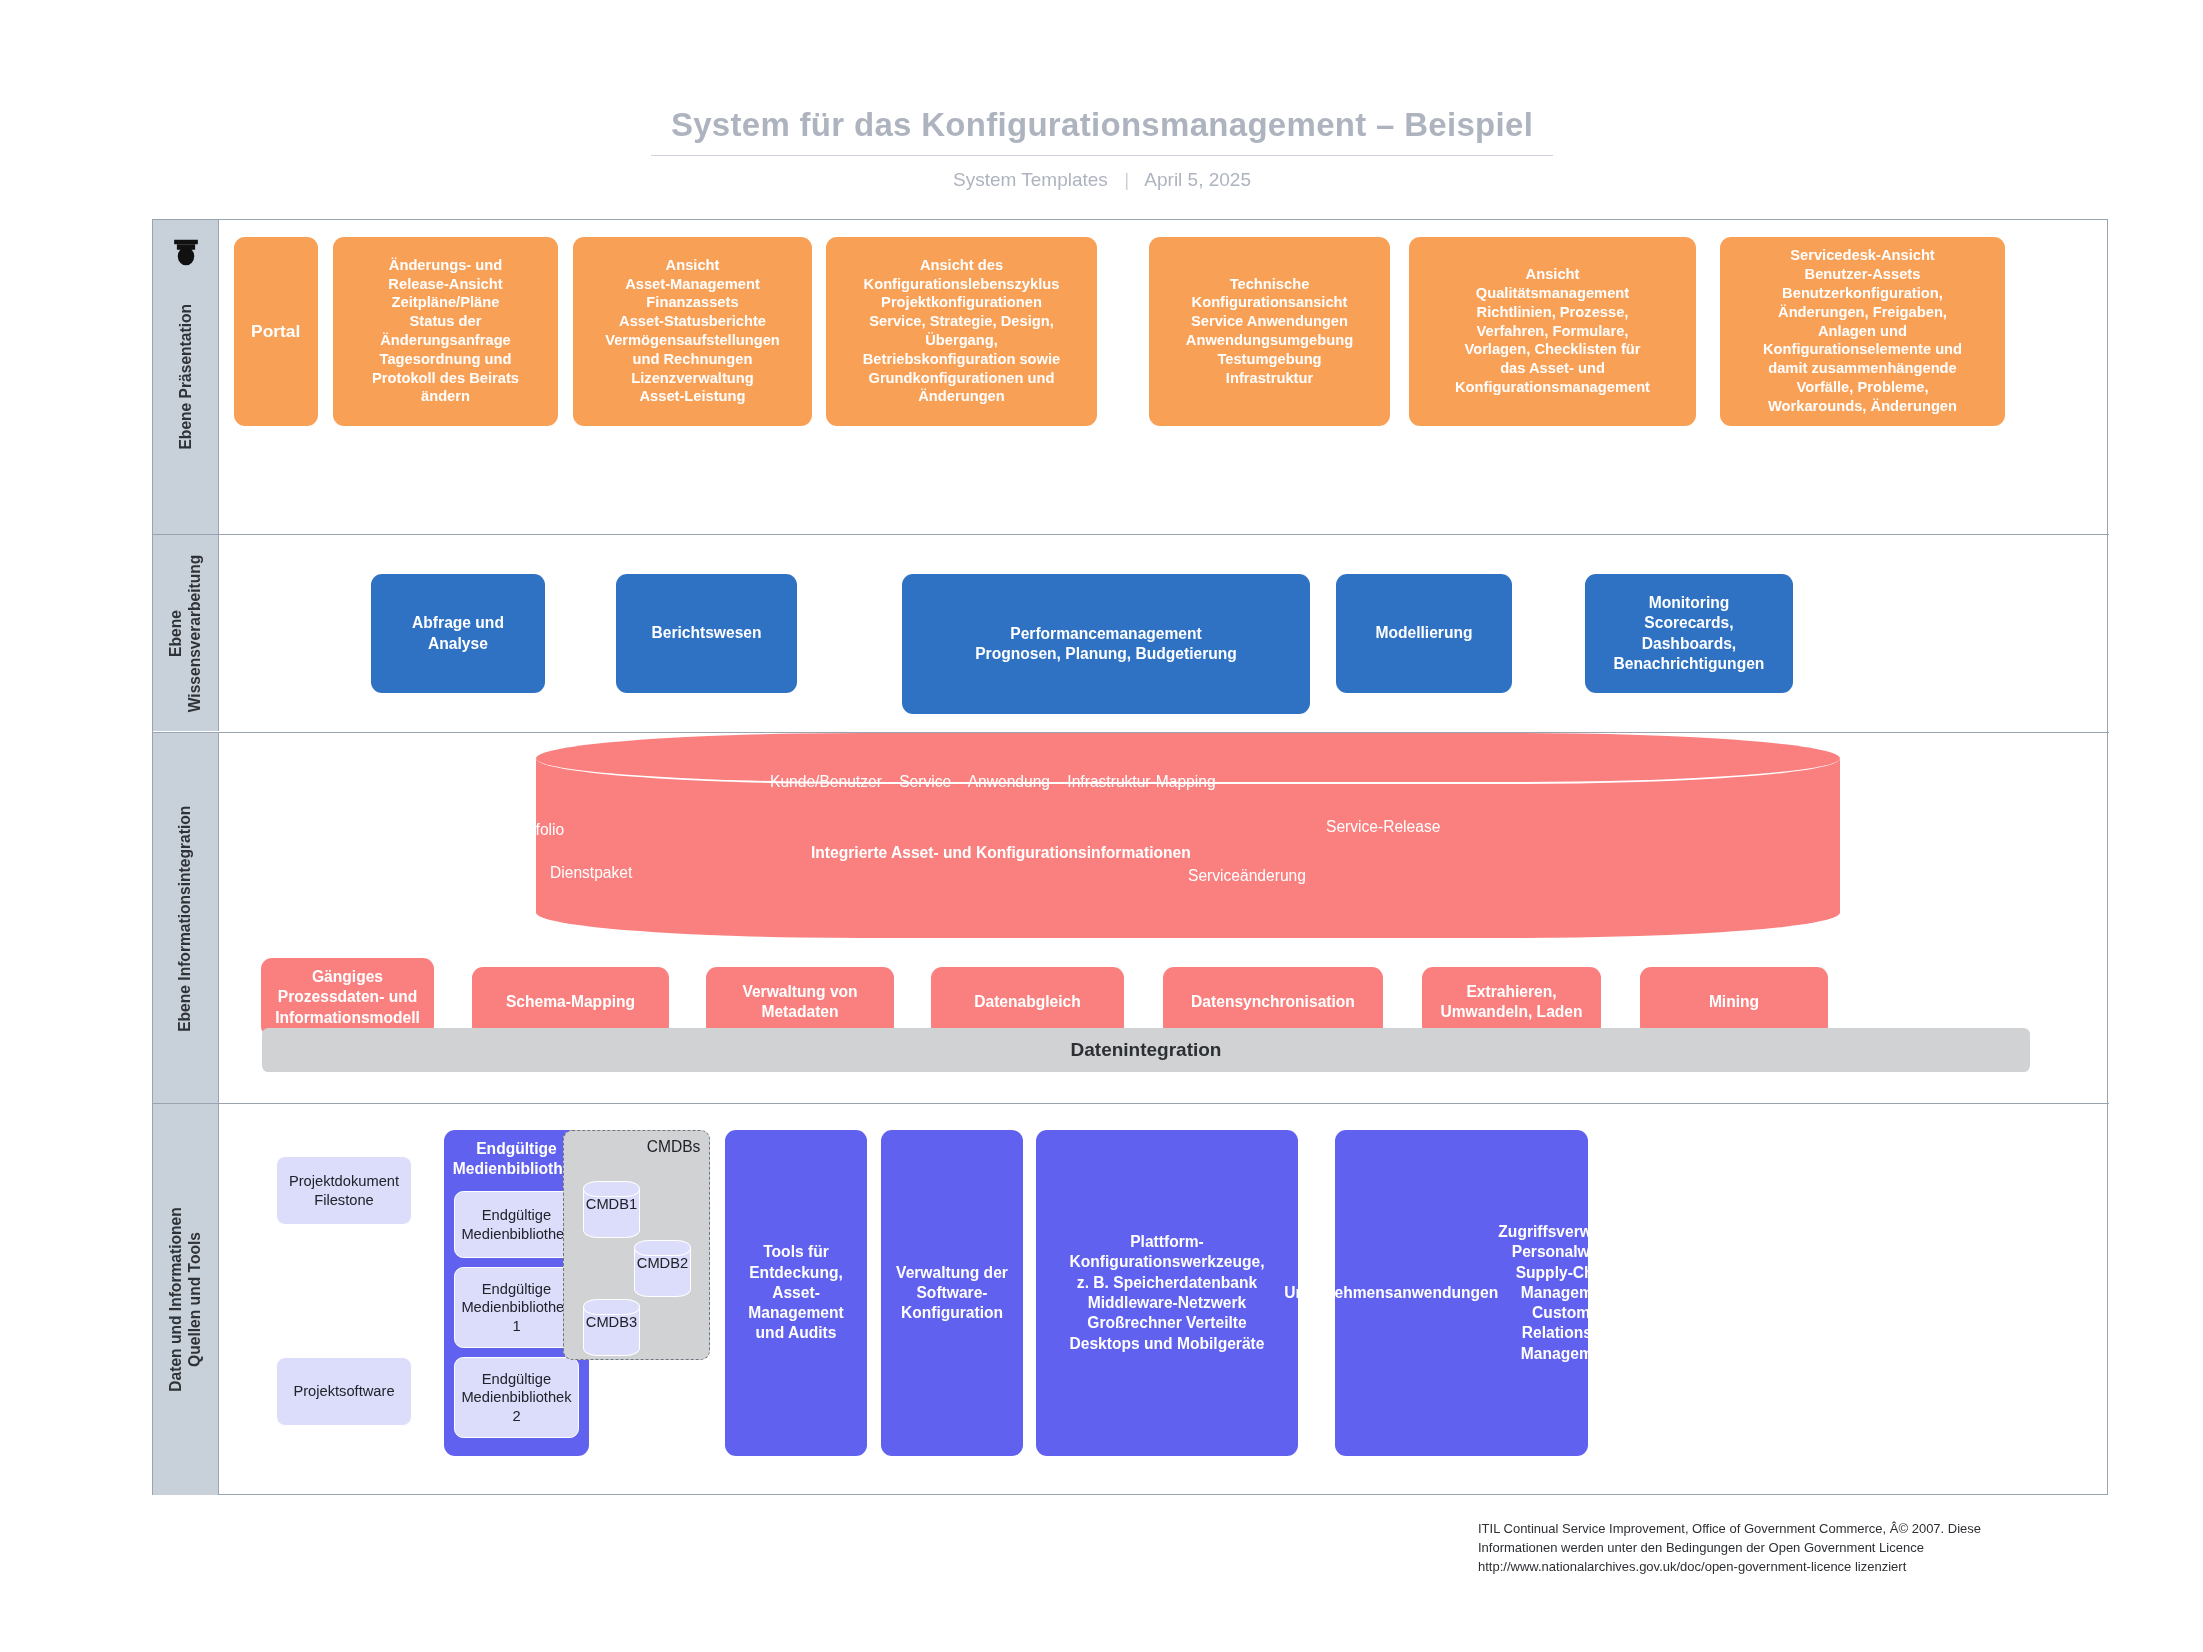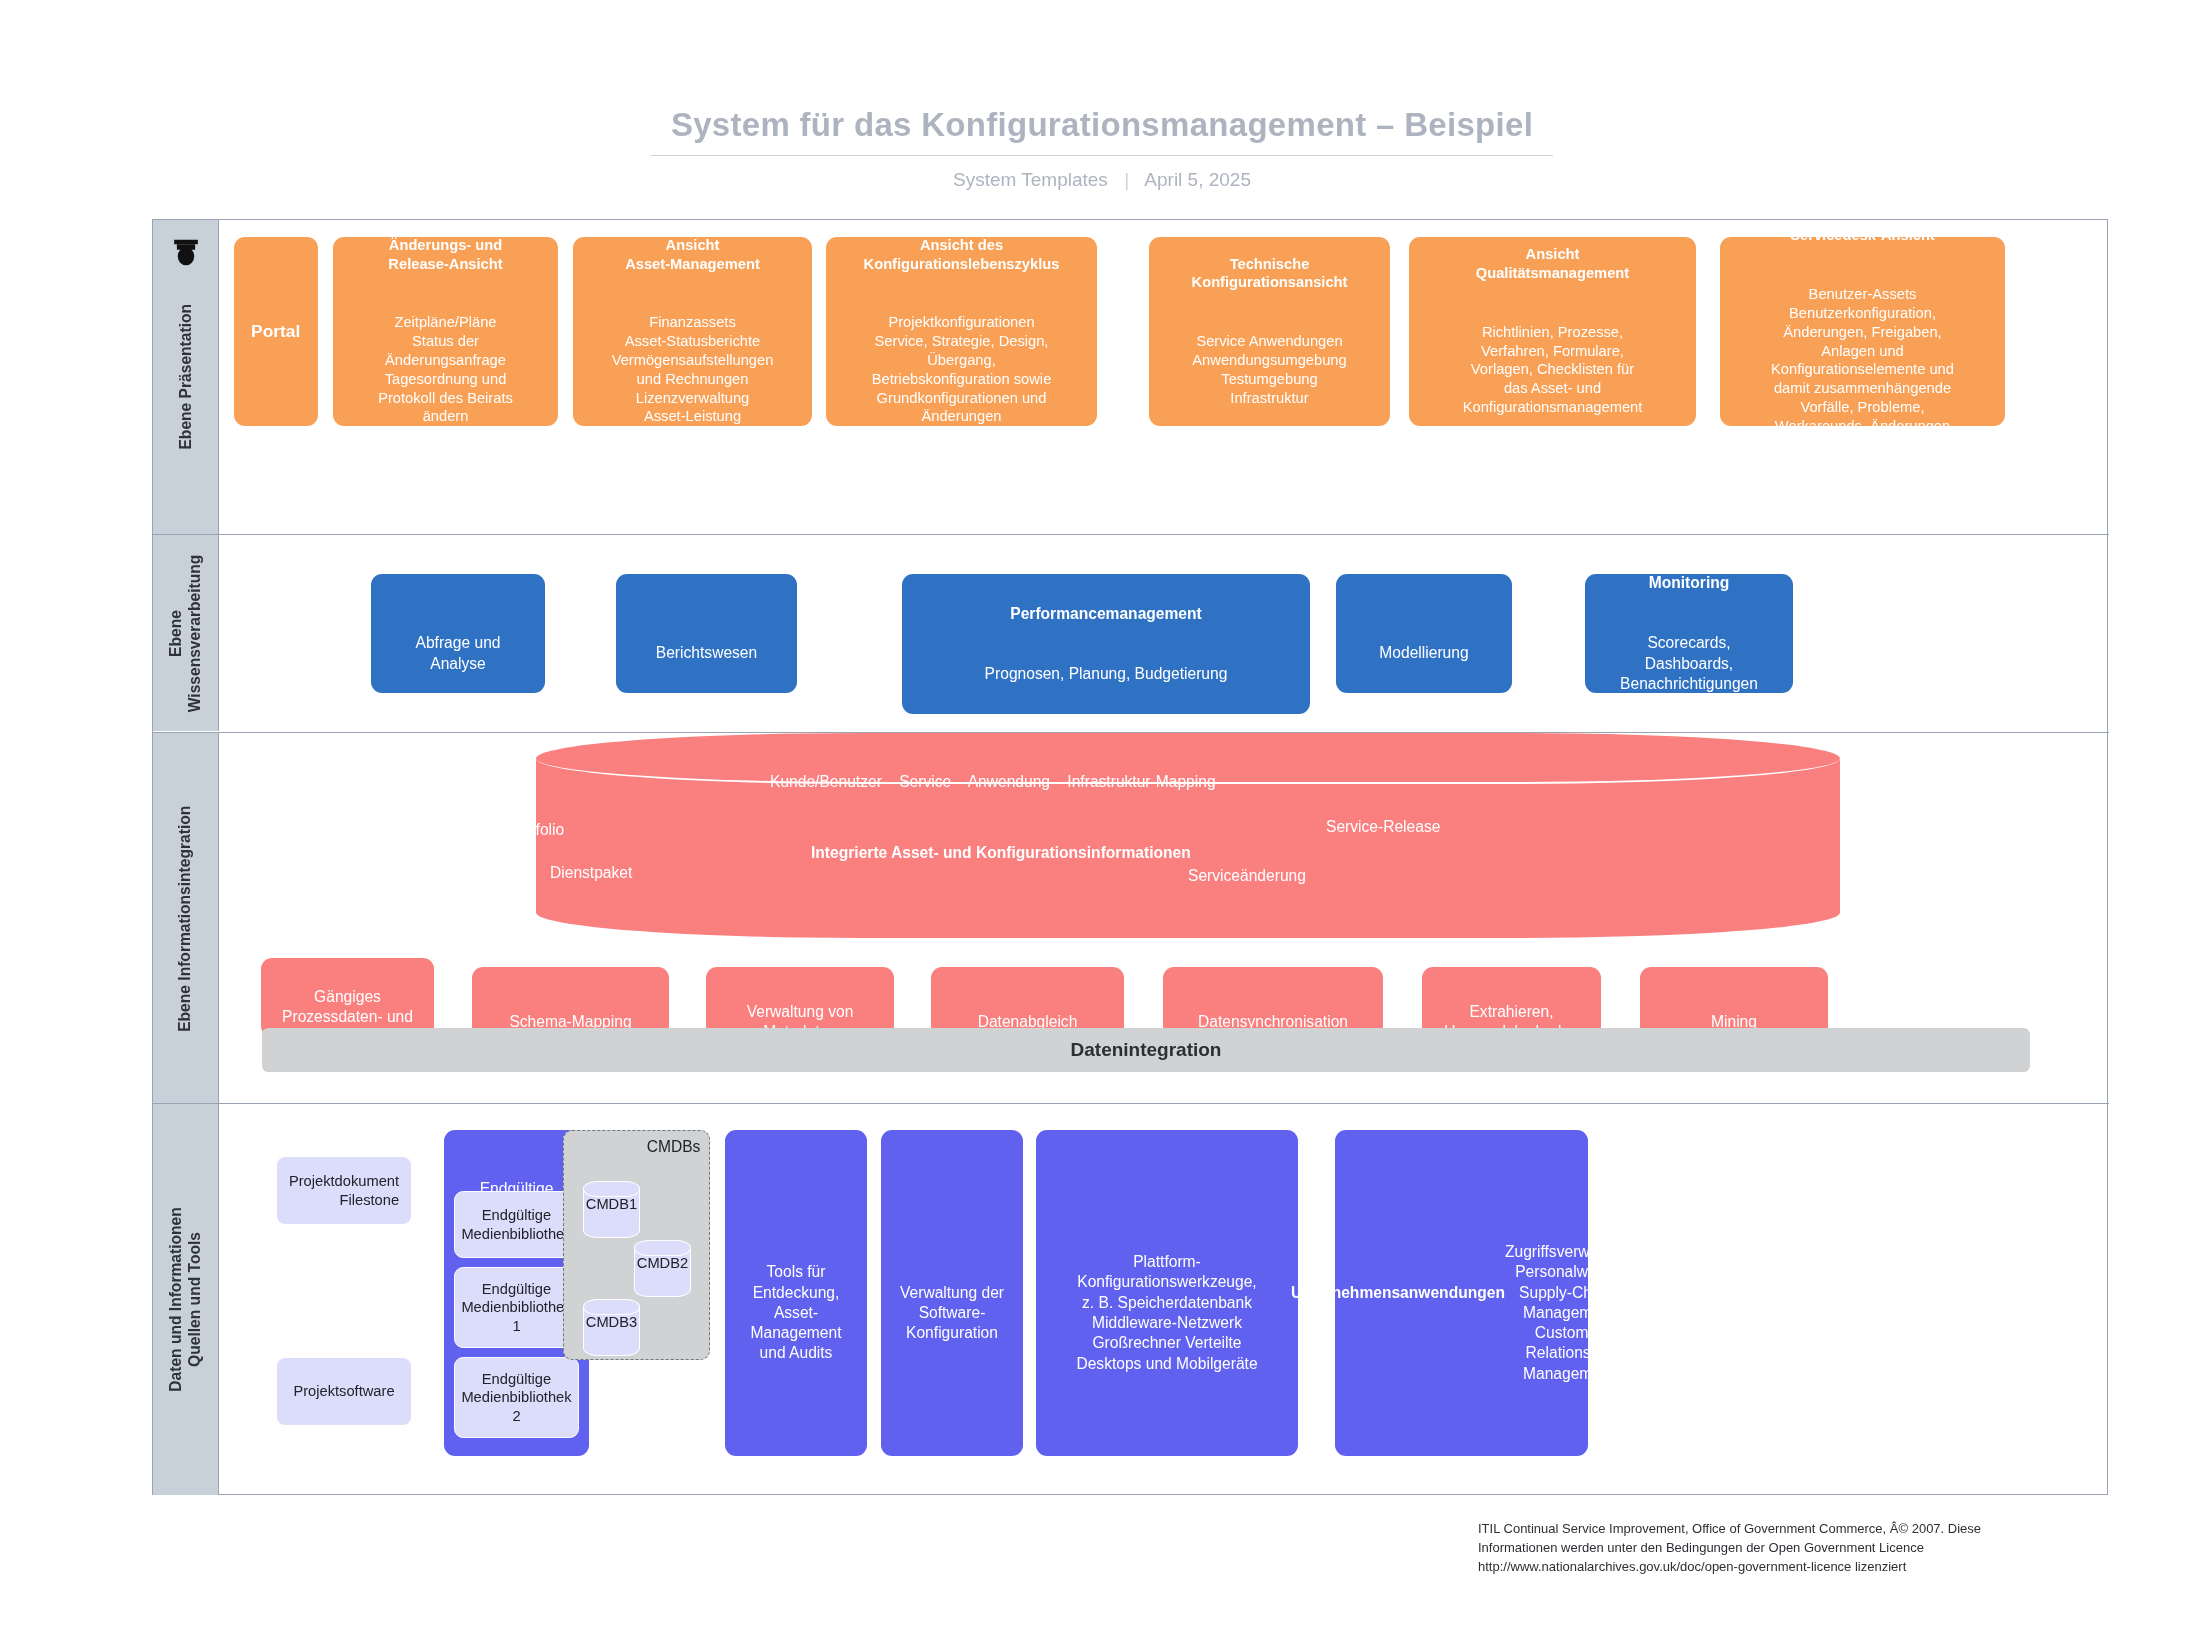--- a/index.html
+++ b/index.html
@@ -47,21 +47,21 @@
   .row-body{position:absolute;left:66px;top:0;right:0;bottom:0;}
 
   
   .card{
     position:absolute;border-radius:11px;box-sizing:border-box;
     display:flex;align-items:center;justify-content:center;
     text-align:center;color:#fff;padding:5.5px 7.3px;
   }
   .card .t{display:block;}
   .card .hd{font-weight:bold;}
-  .card .bd{font-weight:normal;margin-top:40px;}
+  .card .bd{font-weight:bold;}
 
   .orange{background:#f9a057;}
   .blue  {background:#2f72c4;}
   .pink  {background:#fa8080;}
   .purple{background:#6161f0;}
   .fs16{font-size:14.7px;line-height:1.28;}
   .fs17{font-size:15.6px;line-height:1.3;}
   .fs19{font-size:17.4px;line-height:1.3;}
 
   
@@ -313,21 +313,21 @@
 
   <div class="row" id="row-data">
     <div class="row-label">
       <div class="vtext">
         <span>Daten und Informationen</span>
         <span class="l2">Quellen und Tools</span>
       </div>
     </div>
     <div class="row-body">
 
-      <div class="inner-box" style="left:57px;top:52px;width:136px;height:69px;white-space:pre-line;text-align:right;">Projektdokument
+      <div class="inner-box" style="left:57px;top:52px;width:136px;height:69px;white-space:pre-line;">Projektdokument
 Filestone</div>
       <div class="inner-box" style="left:57px;top:253px;width:136px;height:69px;white-space:pre-line;">Projektsoftware</div>
 
       <div class="card purple fs17" style="left:225px;top:26px;width:145px;height:326px;flex-direction:column;justify-content:flex-start;padding-top:9.2px;">
         <span class="t bd" style="white-space:pre-line;">Endgültige
 Medienbibliothek</span>
       </div>
       <div class="inner-box" style="left:235px;top:87px;width:125px;height:67px;white-space:pre-line;">Endgültige
 Medienbibliothek</div>
       <div class="inner-box" style="left:235px;top:163px;width:125px;height:81px;white-space:pre-line;">Endgültige

